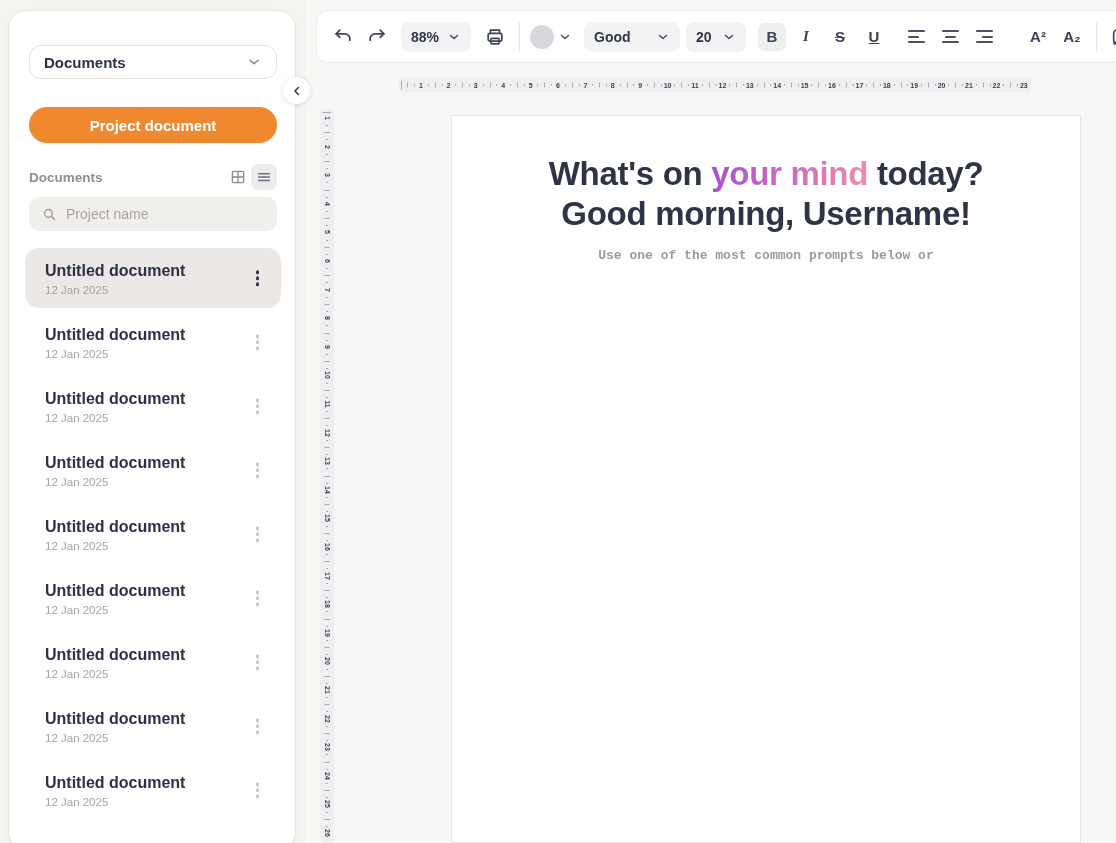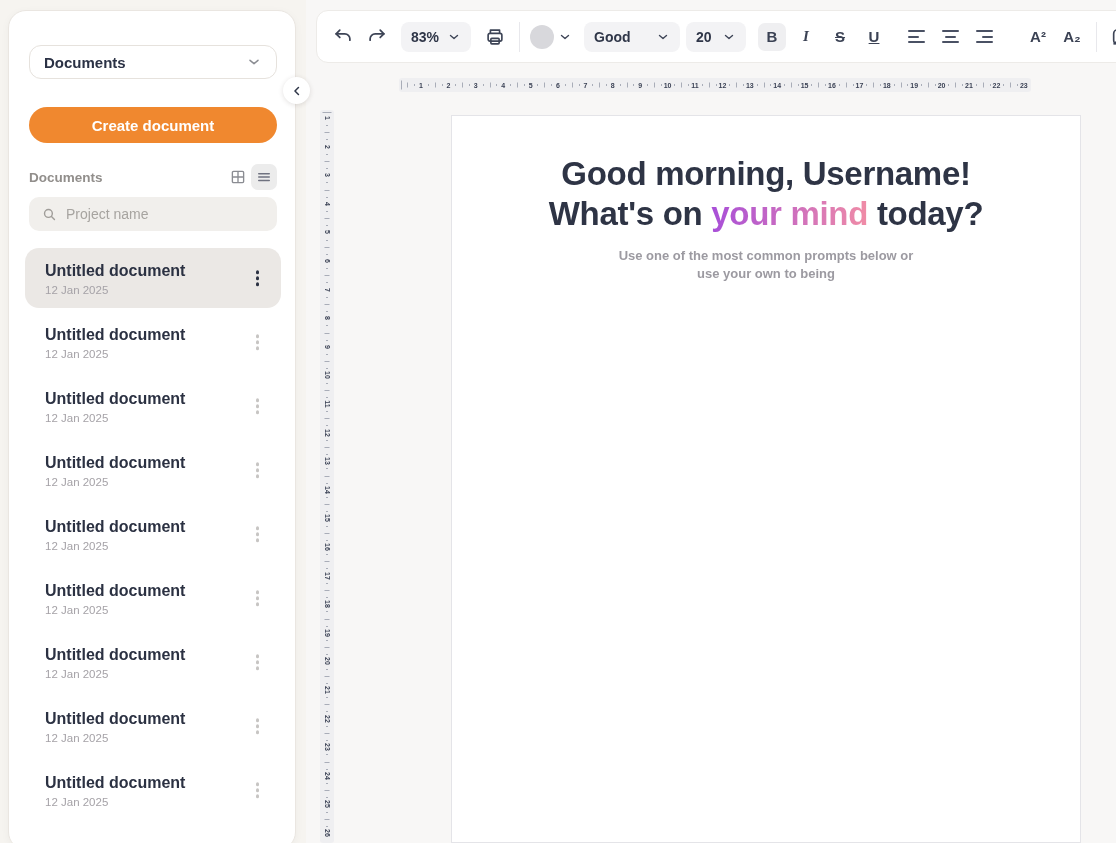--- a/index.html
+++ b/index.html
@@ -126,41 +126,41 @@
     -webkit-background-clip:text; background-clip:text; color:transparent;
   }
   .ai-badge .spark { position:absolute; top:-8px; right:-7px; }
   .greeting { margin-top:38px; text-align:center; font-size:33px; font-weight:700;
     line-height:40px; color:#2e3445; letter-spacing:-.3px; }
   .hl {
     background:linear-gradient(90deg,#a84fd8,#f08ca6);
     -webkit-background-clip:text; background-clip:text; color:transparent;
   }
   .subtitle { margin-top:13px; text-align:center; font-size:13px; font-weight:600;
-    line-height:17.5px; color:#9c9aa1; }
+    line-height:17.5px; color:#9c9aa1;font-family:Liberation Mono, monospace; }
 
   svg.ic { display:block; }
 </style>
 </head>
 <body>
 
 <div class="editor-bg"></div>
 
 <div class="sidebar">
 
   <div class="ws-dropdown">
     <span class="lbl">Documents</span>
     <span>
       <svg class="ic" width="16" height="16" viewBox="0 0 24 24" fill="none" stroke="#8a8c92" stroke-width="2.2" stroke-linecap="round" stroke-linejoin="round">
           <path d="M6 9.5l6 5 6-5"></path>
         </svg>
     </span>
   </div>
 
-  <button class="create-btn">Create document</button>
+  <button class="create-btn">Project document</button>
 
   <div class="list-header">
     <span class="sec-lbl">Documents</span>
     <span class="view-btn">
       <svg class="ic" width="18" height="18" viewBox="0 0 24 24" fill="none" stroke="#8a8c92" stroke-width="1.8" stroke-linejoin="round">
           <rect x="4.5" y="4.5" width="15" height="15" rx="1.5"></rect>
           <path d="M12 4.5v15M4.5 12h15"></path>
         </svg>
     </span>
     <span class="view-btn active">
@@ -286,21 +286,21 @@
         <path d="M4.5 8.5h9.5a5.5 5.5 0 0 1 5.5 5.5v1.5"></path>
       </svg>
   </span>
   <span class="tb-icon">
     <svg class="ic" width="22" height="22" viewBox="0 0 24 24" fill="none" stroke="#3d4456" stroke-width="1.9" stroke-linecap="round" stroke-linejoin="round">
         <path d="M15.5 4.5 19.5 8.5l-4 4"></path>
         <path d="M19.5 8.5H10a5.5 5.5 0 0 0-5.5 5.5v1.5"></path>
       </svg>
   </span>
   <span class="tb-dd" style="margin-left:4px;">
-    <span class="val">83%</span>
+    <span class="val">88%</span>
     <svg class="ic" width="14" height="14" viewBox="0 0 24 24" fill="none" stroke="#3d4456" stroke-width="2.4" stroke-linecap="round" stroke-linejoin="round">
         <path d="M6 9.5l6 5 6-5"></path>
       </svg>
   </span>
   <span class="tb-icon" style="margin-left:4px;">
     <svg class="ic" width="22" height="22" viewBox="0 0 24 24" fill="none" stroke="#3d4456" stroke-width="1.8" stroke-linejoin="round">
         <path d="M7 8V4.5h10V8"></path>
         <rect x="4.5" y="8" width="15" height="8.5" rx="2"></rect>
         <rect x="7.5" y="13.5" width="9" height="6" rx="1"></rect>
       </svg>
@@ -569,21 +569,20 @@
     <span class="num" style="top: 694.4px;">25</span>
     <span class="tick" style="top: 701.5px; width: 2px;"></span>
     <span class="tick" style="top: 708.7px; width: 5px;"></span>
     <span class="tick" style="top: 715.8px; width: 2px;"></span>
     <span class="num" style="top: 723px;">26</span>
   </div>
 
 <div class="canvas">
 
   <div class="greeting">
+    <div><span>What's on </span><span class="hl">your mind</span><span> today?</span></div>
     <div>Good morning, Username!</div>
-    <div><span>What's on </span><span class="hl">your mind</span><span> today?</span></div>
   </div>
 
   <div class="subtitle">
     <div>Use one of the most common prompts below or</div>
-    <div>use your own to being</div>
   </div>
 </div>
 
 </body></html>

